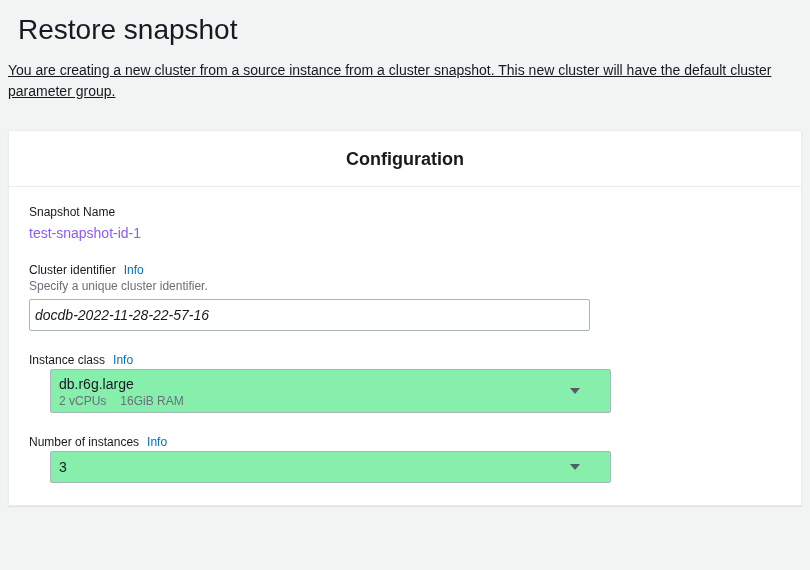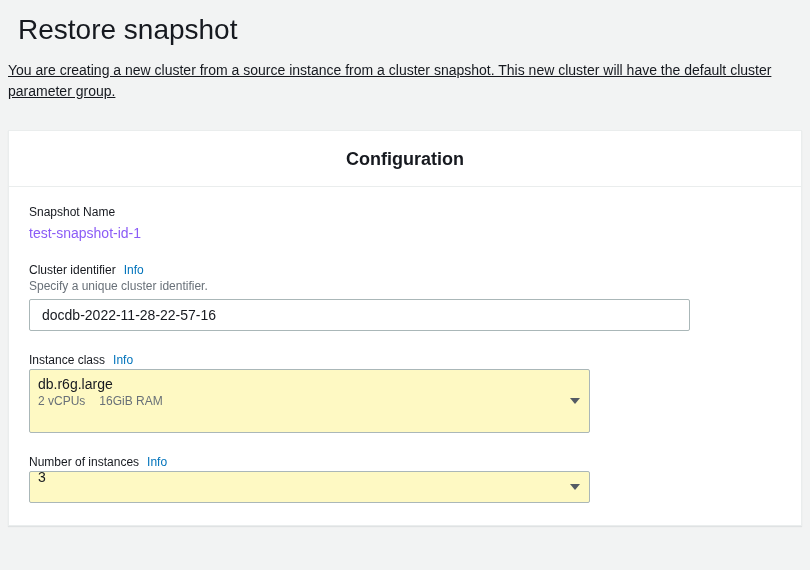--- a/index.html
+++ b/index.html
@@ -73,43 +73,45 @@
       font-size: 12px;
       color: #687078;
       margin-bottom: 6px;
     }
     .field-value-static {
       font-size: 14px;
       color: #8b5cf6;
       margin-top: 6px;
     }
     .text-input {
-      width: 661px;
+      width: 561px;
       height: 32px;
       border: 1px solid #aab7b8;
       border-radius: 2px;
-      padding: 4px 12px;
+      padding: 4px 5px;
       font-size: 14px;
       color: #16191f;
       font-family: inherit;
+      font-style: italic;
     }
     .select-wrapper {
       position: relative;
       width: 561px;
     }
     .select-button {
       width: 100%;
       border: 1px solid #aab7b8;
       border-radius: 2px;
-      background: #fef9c3;
-      padding: 6px 30px 24px 8px;
+      background: #86efac;
+      padding: 6px 30px 4px 8px;
       text-align: left;
       font-family: inherit;
       cursor: pointer;
       display: block;
+      margin-left: 21px;
     }
     .select-main {
       font-size: 14px;
       color: #16191f;
       line-height: 1.2;
     }
     .select-sub {
       font-size: 12px;
       color: #687078;
       margin-top: 1px;

